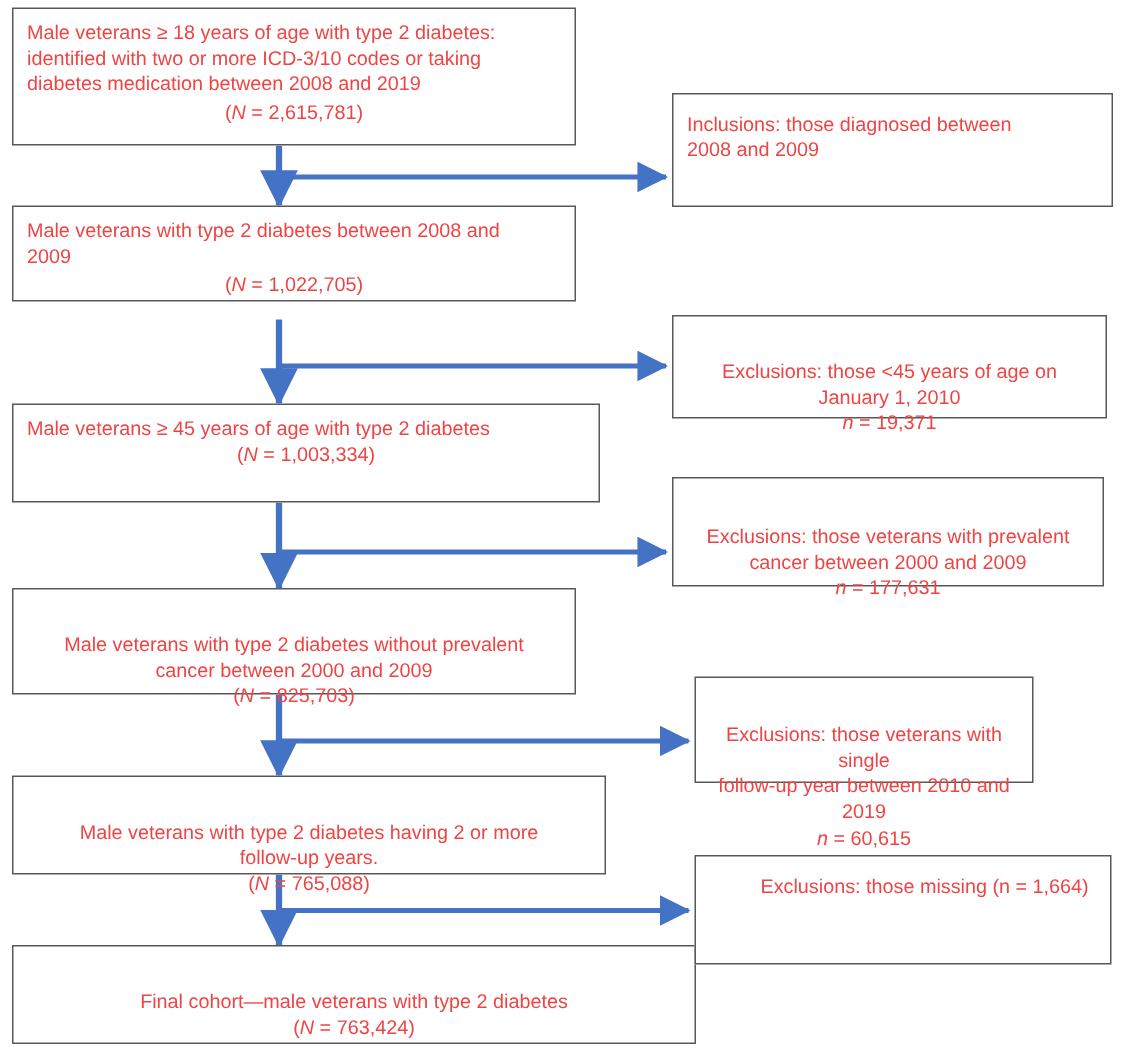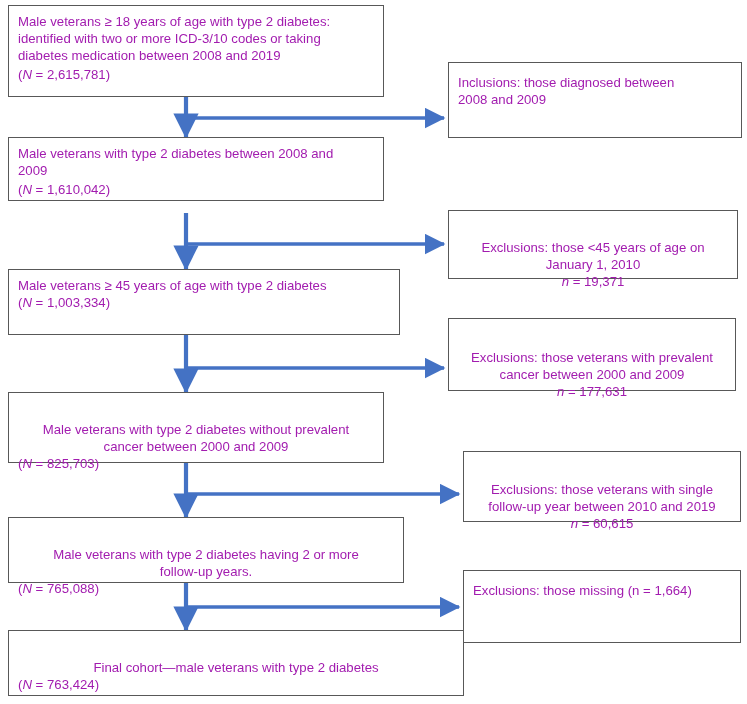--- a/index.html
+++ b/index.html
@@ -19,32 +19,32 @@
     width: 747px;
     height: 704px;
   }
   .node {
     position: absolute;
     box-sizing: border-box;
     border: 1.4px solid #585858;
     background: #ffffff;
     font-size: 13.2px;
     line-height: 1.30;
-    color: #a21caf;
+    color: #ef4444;
     z-index: 3;
   }
   .node .inner {
     padding: 7px 9px 0 9px;
   }
   .node .line { display: block; }
   .ctr { text-align: center; margin-top: 21px; }
   .lft { text-align: left; }
   .nlabel {
     display: block;
-    text-align: left;
+    text-align: center;
     margin-top: 2px;
   }
   .nlabel.tight { margin-top: 0px; }
   i.v { font-style: italic; }
 
   
   svg#wires {
     position: absolute;
     left: 0; top: 0;
     width: 747px;
@@ -97,21 +97,21 @@
       <span class="line">identified with two or more ICD-3/10 codes or taking</span>
       <span class="line">diabetes medication between 2008 and 2019</span>
       <span class="nlabel">(<i class="v">N</i>&nbsp;=&nbsp;<span>2,615,781</span>)</span>
     </div>
   </div>
 
   <div class="node" style="left:8px; top:137px; width:376px; height:64px;">
     <div class="inner lft">
       <span class="line">Male veterans with type 2 diabetes between 2008 and</span>
       <span class="line">2009</span>
-      <span class="nlabel">(<i class="v">N</i>&nbsp;=&nbsp;<span>1,610,042</span>)</span>
+      <span class="nlabel">(<i class="v">N</i>&nbsp;=&nbsp;<span>1,022,705</span>)</span>
     </div>
   </div>
 
   <div class="node" style="left:8px; top:269px; width:392px; height:66px;">
     <div class="inner lft">
       <span class="line">Male veterans ≥ 45 years of age with type 2 diabetes</span>
       <span class="nlabel tight">(<i class="v">N</i>&nbsp;=&nbsp;<span>1,003,334</span>)</span>
     </div>
   </div>
 
@@ -154,27 +154,27 @@
   </div>
 
   <div class="node" style="left:448px; top:318px; width:288px; height:73px;">
     <div class="inner ctr" style="padding-top:9px;">
       <span class="line">Exclusions: those veterans with prevalent</span>
       <span class="line">cancer between 2000 and 2009</span>
       <span class="line"><i class="v">n</i>&nbsp;=&nbsp;<span>177,631</span></span>
     </div>
   </div>
 
-  <div class="node" style="left:463px; top:451px; width:278px; height:71px;">
+  <div class="node" style="left:463px; top:451px; width:226px; height:71px;">
     <div class="inner ctr" style="padding-top:8px;">
       <span class="line">Exclusions: those veterans with single</span>
       <span class="line">follow-up year between 2010 and 2019</span>
       <span class="line"><i class="v">n</i>&nbsp;=&nbsp;<span>60,615</span></span>
     </div>
   </div>
 
-  <div class="node" style="left:463px; top:570px; width:278px; height:73px;">
+  <div class="node" style="left:463px; top:570px; width:278px; height:73px;padding-left:34px;">
     <div class="inner lft" style="padding-top:11px;">
       <span class="line"><span>Exclusions: those missing (n = 1,664)</span></span>
     </div>
   </div>
 
 </div>
 
 </body></html>

